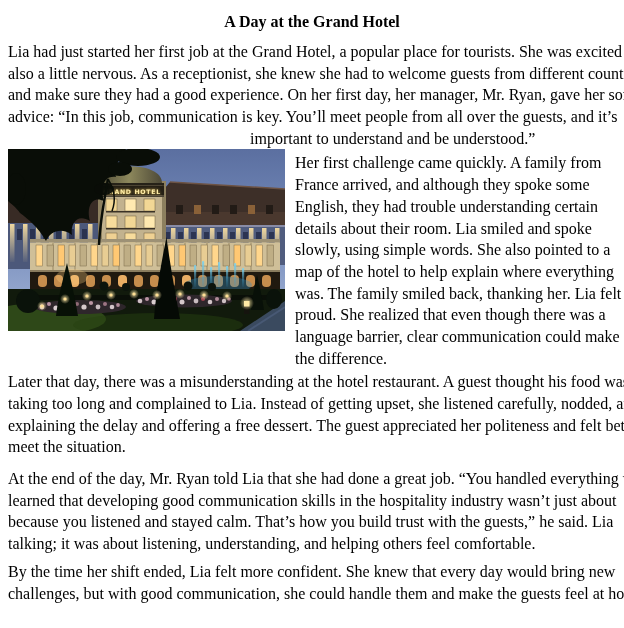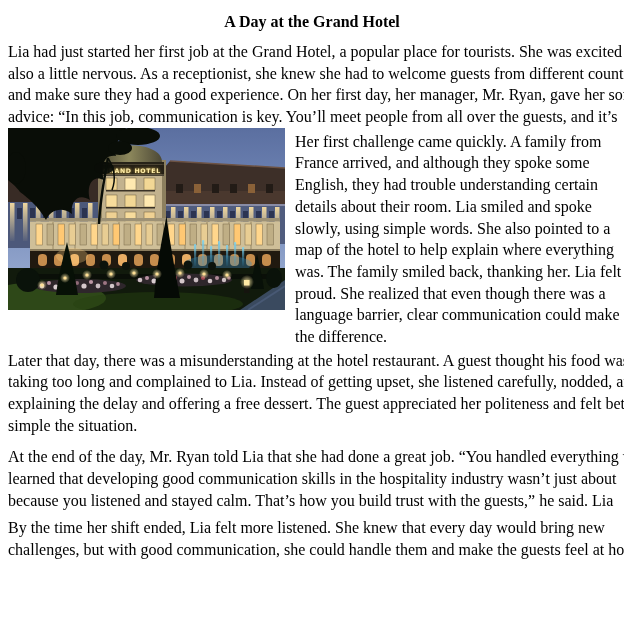--- a/index.html
+++ b/index.html
@@ -71,20 +71,21 @@
 <div class="page">
 
   <h1 class="doc-title">A Day at the Grand Hotel</h1>
 
   <div class="para p-intro">
       <div class="tline">Lia had just started her first job at the Grand Hotel, a popular place for tourists. She was excited but</div>
       <div class="tline">also a little nervous. As a receptionist, she knew she had to welcome guests from different countries</div>
       <div class="tline">and make sure they had a good experience. On her first day, her manager, Mr. Ryan, gave her some</div>
       <div class="tline">advice: “In this job, communication is key. You’ll meet people from all over the guests, and it’s</div>
     </div>
+  <div class="overflow-line">important to understand and be understood.”</div>
 
   <div class="media-row">
 
     <svg class="hotel-photo" viewBox="0 0 277 182" preserveAspectRatio="none" xmlns="http://www.w3.org/2000/svg">
       <defs>
         <linearGradient id="g-sky" x1="0" y1="0" x2="0" y2="1">
           <stop offset="0" stop-color="#5b6fa0"></stop>
           <stop offset="0.5" stop-color="#7288b8"></stop>
           <stop offset="1" stop-color="#93a6cd"></stop>
         </linearGradient>
@@ -359,25 +360,26 @@
         <div class="tline">proud. She realized that even though there was a</div>
         <div class="tline">language barrier, clear communication could make all</div>
         <div class="tline">the difference.</div>
       </div>
   </div>
 
   <div class="para p-restaurant">
       <div class="tline">Later that day, there was a misunderstanding at the hotel restaurant. A guest thought his food was</div>
       <div class="tline">taking too long and complained to Lia. Instead of getting upset, she listened carefully, nodded, and</div>
       <div class="tline">explaining the delay and offering a free dessert. The guest appreciated her politeness and felt better</div>
-      <div class="tline">simple the situation.</div>
+      <div class="tline">meet the situation.</div>
     </div>
   <div class="para p-feedback">
       <div class="tline">At the end of the day, Mr. Ryan told Lia that she had done a great job. “You handled everything well</div>
       <div class="tline">learned that developing good communication skills in the hospitality industry wasn’t just about</div>
       <div class="tline">because you listened and stayed calm. That’s how you build trust with the guests,” he said. Lia</div>
+      <div class="tline">talking; it was about listening, understanding, and helping others feel comfortable.</div>
     </div>
   <div class="para p-closing">
-      <div class="tline">By the time her shift ended, Lia felt more listened. She knew that every day would bring new</div>
+      <div class="tline">By the time her shift ended, Lia felt more confident. She knew that every day would bring new</div>
       <div class="tline">challenges, but with good communication, she could handle them and make the guests feel at home.</div>
     </div>
 
 </div>
 
 </body></html>

